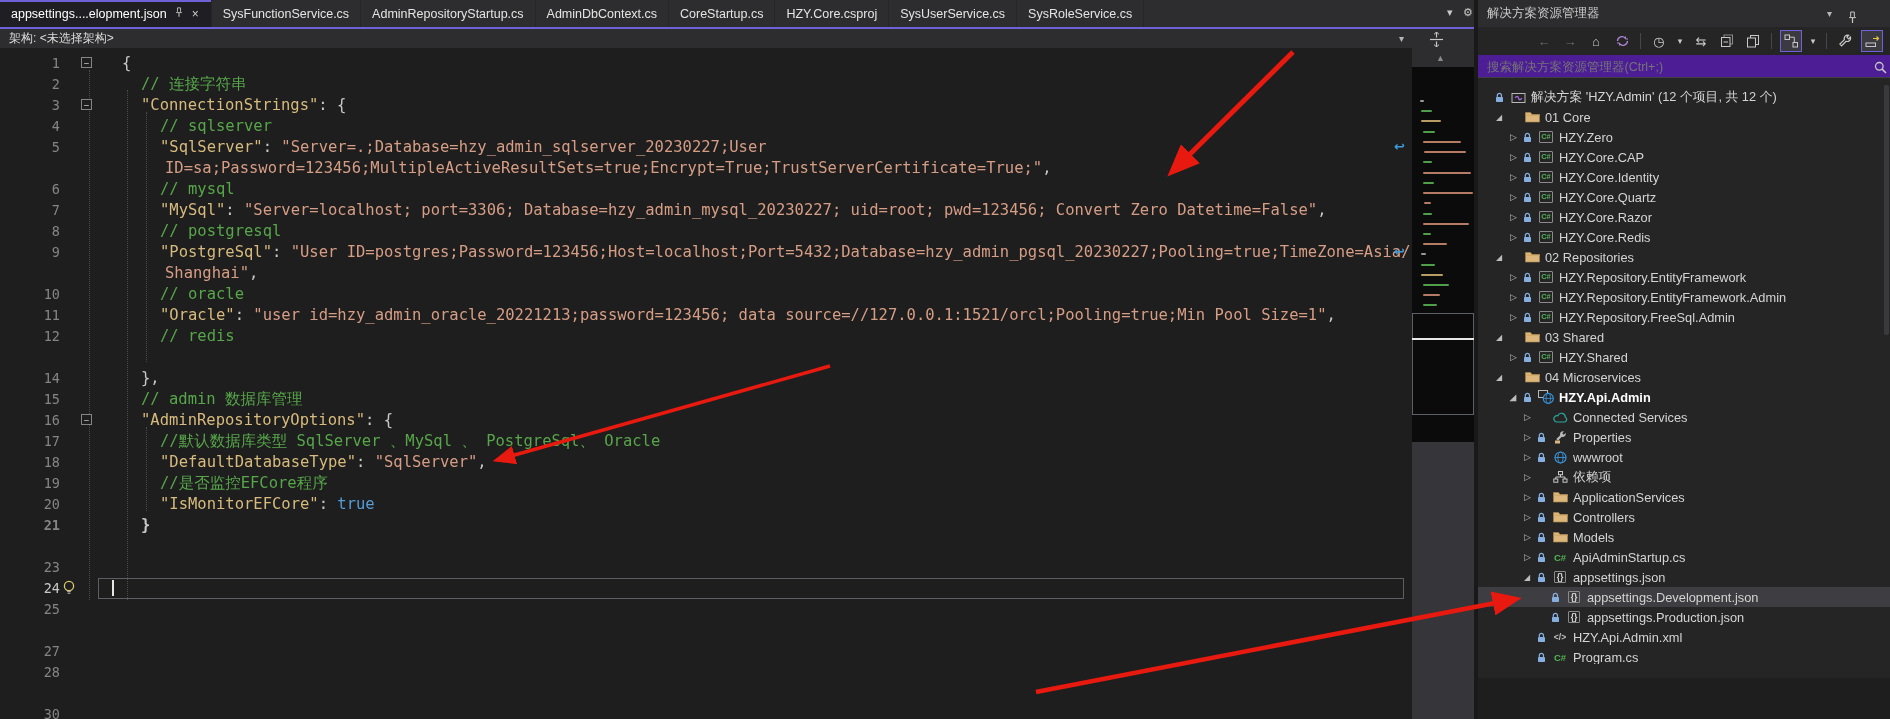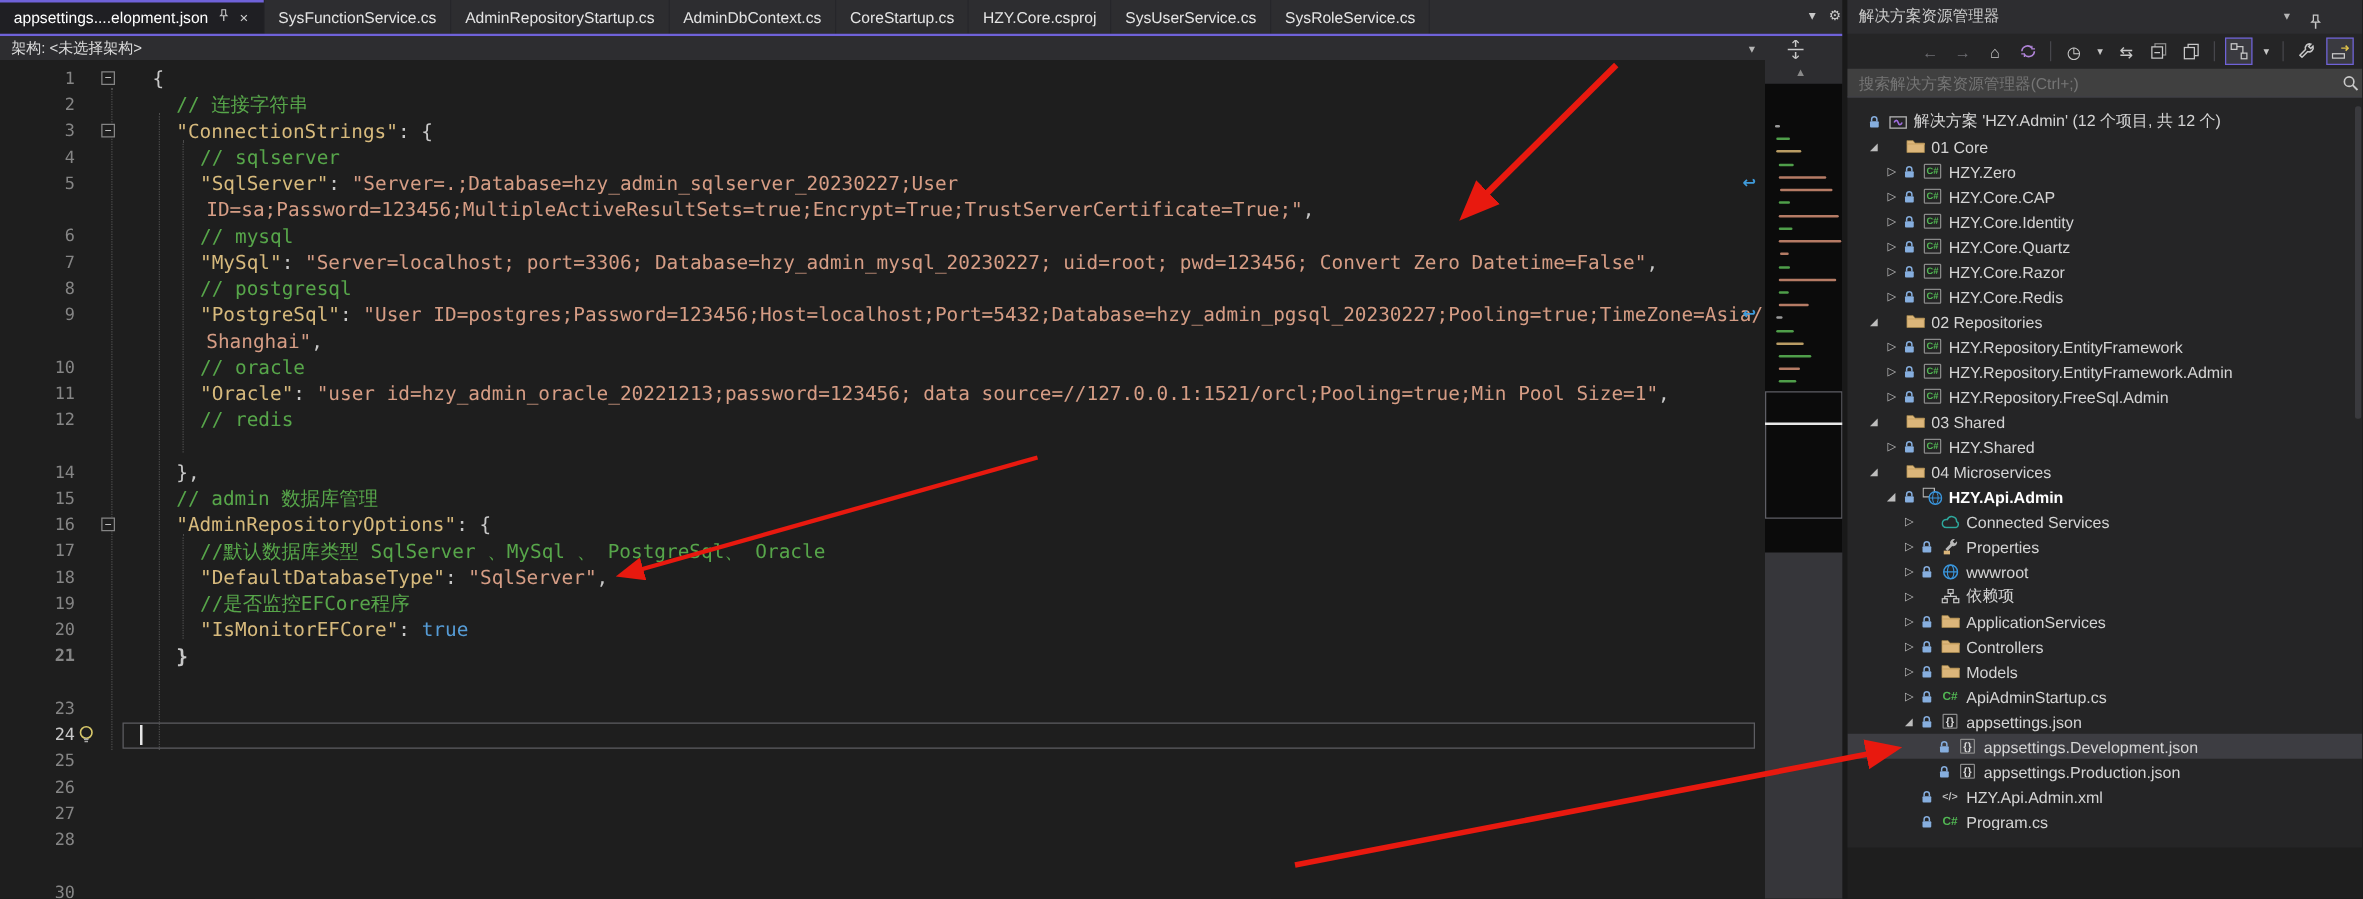--- a/index.html
+++ b/index.html
@@ -49,21 +49,21 @@
             line-height:27px;padding-left:9px;box-sizing:border-box;}
   #sx-title .tdd{position:absolute;right:58px;top:0;font-size:10px;color:#b5b5b5;}
   #sx-title .tpin{position:absolute;right:32px;top:7px;}
   #sx-toolbar{position:absolute;left:0;top:27px;width:100%;height:28px;display:flex;align-items:center;
               padding-left:56px;box-sizing:border-box;gap:6px;}
   .tbtn{display:flex;align-items:center;justify-content:center;min-width:20px;height:20px;font-size:13px;color:#c8c8c8;}
   .tbtn.dim{color:#6d6d72;}
   .tbtn.small{min-width:10px;font-size:9px;}
   .tbtn.boxed{border:1px solid var(--accent);background:#3a3a40;}
   .tsep{width:1px;height:16px;background:#46464b;margin:0 2px;}
-  #sx-search{position:absolute;left:0;top:55px;width:100%;height:23px;background:#404040;border-bottom:1px solid #3f3f46;box-sizing:border-box;}
+  #sx-search{position:absolute;left:0;top:55px;width:100%;height:23px;background:#4c1d95;border-bottom:1px solid #3f3f46;box-sizing:border-box;}
   #sx-search input{position:absolute;left:0;top:0;width:calc(100% - 22px);height:100%;background:transparent;border:0;outline:0;
                    color:#9a9a9a;font-size:12.5px;padding-left:9px;font-family:"Liberation Sans",sans-serif;}
   #sx-search .mag{position:absolute;right:3px;top:5px;}
   #sx-tree{position:absolute;left:0;top:78px;width:100%;bottom:14px;overflow:hidden;}
   .trow{position:absolute;left:0;width:100%;height:20px;display:flex;align-items:center;font-size:12.8px;color:#d4d4d4;white-space:nowrap;}
   .trow.sel{background:#3d3d42;}
   .trow.bold{font-weight:bold;color:#ffffff;}
   .chv{display:inline-block;width:13px;font-size:9px;color:#bdbdbd;text-align:left;}
   .chv.open{font-size:8px;}
   .tico{display:inline-flex;width:18px;justify-content:center;margin-right:4px;align-items:center;}
@@ -147,21 +147,20 @@
       <div class="crow" style="top: 341px;"><span class="ln">15</span><span class="code" style="left:141px"><span class="seg-cm">// admin 数据库管理</span></span></div>
       <div class="crow" style="top: 362px;"><span class="ln">16</span><span class="fold">−</span><span class="code" style="left:141px"><span class="seg-k">"AdminRepositoryOptions"</span><span class="seg-p">: {</span></span></div>
       <div class="crow" style="top: 383px;"><span class="ln">17</span><span class="code" style="left:160px"><span class="seg-cm">//默认数据库类型 SqlServer 、MySql 、 PostgreSql、 Oracle</span></span></div>
       <div class="crow" style="top: 404px;"><span class="ln">18</span><span class="code" style="left:160px"><span class="seg-k">"DefaultDatabaseType"</span><span class="seg-p">: </span><span class="seg-s">"SqlServer"</span><span class="seg-p">,</span></span></div>
       <div class="crow" style="top: 425px;"><span class="ln">19</span><span class="code" style="left:160px"><span class="seg-cm">//是否监控EFCore程序</span></span></div>
       <div class="crow" style="top: 446px;"><span class="ln">20</span><span class="code" style="left:160px"><span class="seg-k">"IsMonitorEFCore"</span><span class="seg-p">: </span><span class="seg-b">true</span></span></div>
       <div class="crow" style="top: 467px; font-weight: bold;"><span class="ln">21</span><span class="code" style="left:141px"><span class="seg-p">}</span></span></div>
       <div class="crow" style="top: 509px;"><span class="ln">23</span></div>
       <div class="crow cur" style="top: 530px;"><span class="ln">24</span></div>
       <div class="crow" style="top: 551px;"><span class="ln">25</span></div>
-      <div class="crow" style="top: 572px;"><span class="ln">26</span></div>
       <div class="crow" style="top: 593px;"><span class="ln">27</span></div>
       <div class="crow" style="top: 614px;"><span class="ln">28</span></div>
       <div class="crow" style="top: 671px;"><span class="ln">29</span></div>
       <div class="crow" style="top: 656px;"><span class="ln">30</span></div>
       <div id="caretline" style="top: 530px;"></div>
       <div id="caret" style="left: 112px; top: 532px;"></div>
       <span id="bulb" style="left: 61px; top: 532px;"><svg width="16" height="17" viewBox="0 0 16 17">
           <circle cx="8" cy="6" r="4.6" fill="none" stroke="#d8c86a" stroke-width="1.3"></circle>
           <line x1="6.2" y1="11.4" x2="9.8" y2="11.4" stroke="#aaaaaa" stroke-width="1.2"></line>
           <line x1="6.6" y1="13.2" x2="9.4" y2="13.2" stroke="#aaaaaa" stroke-width="1.2"></line>

